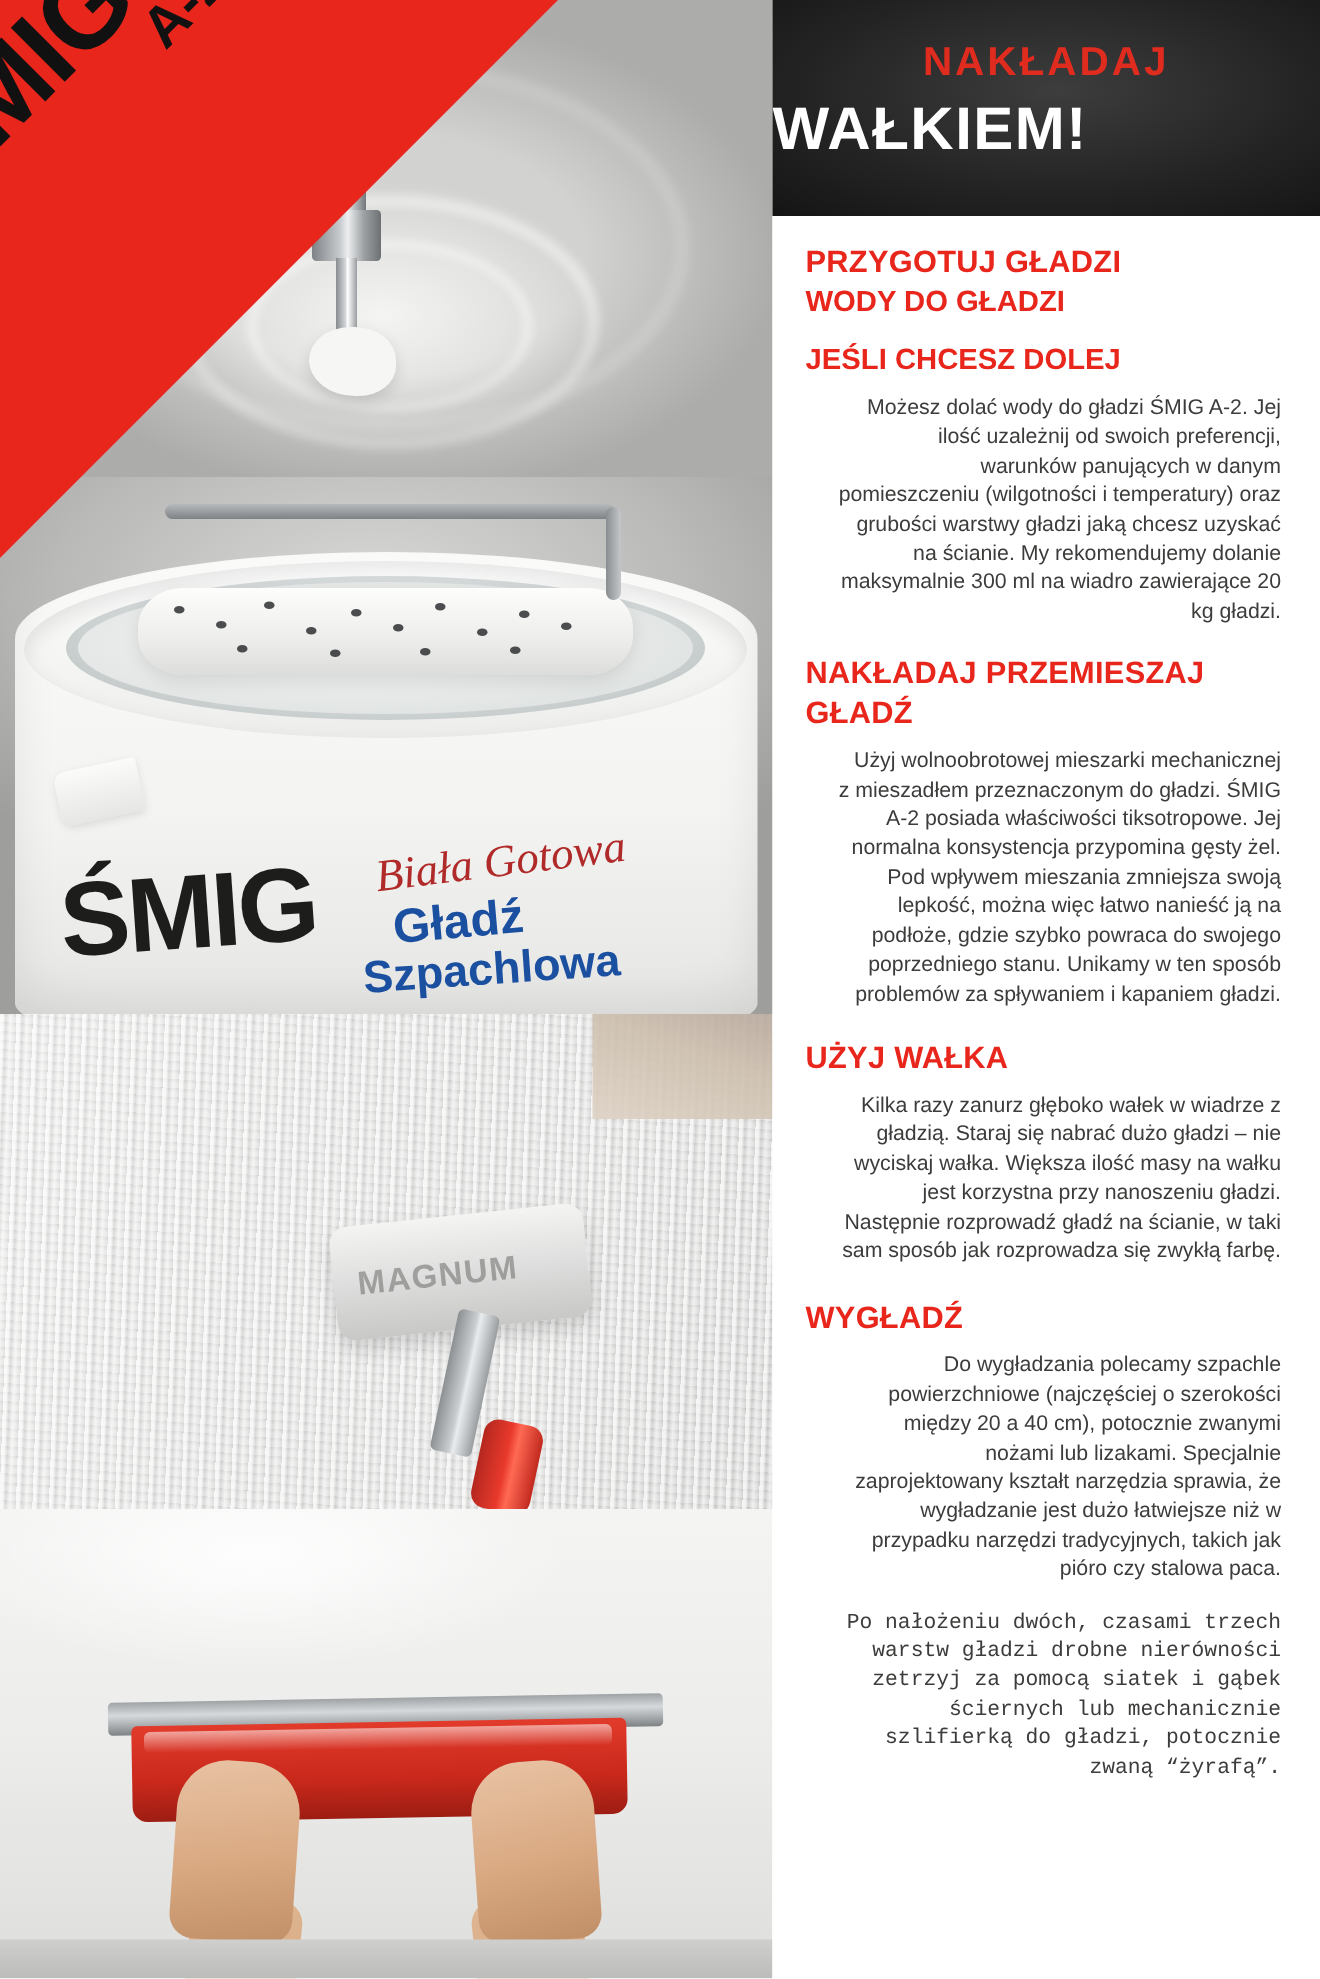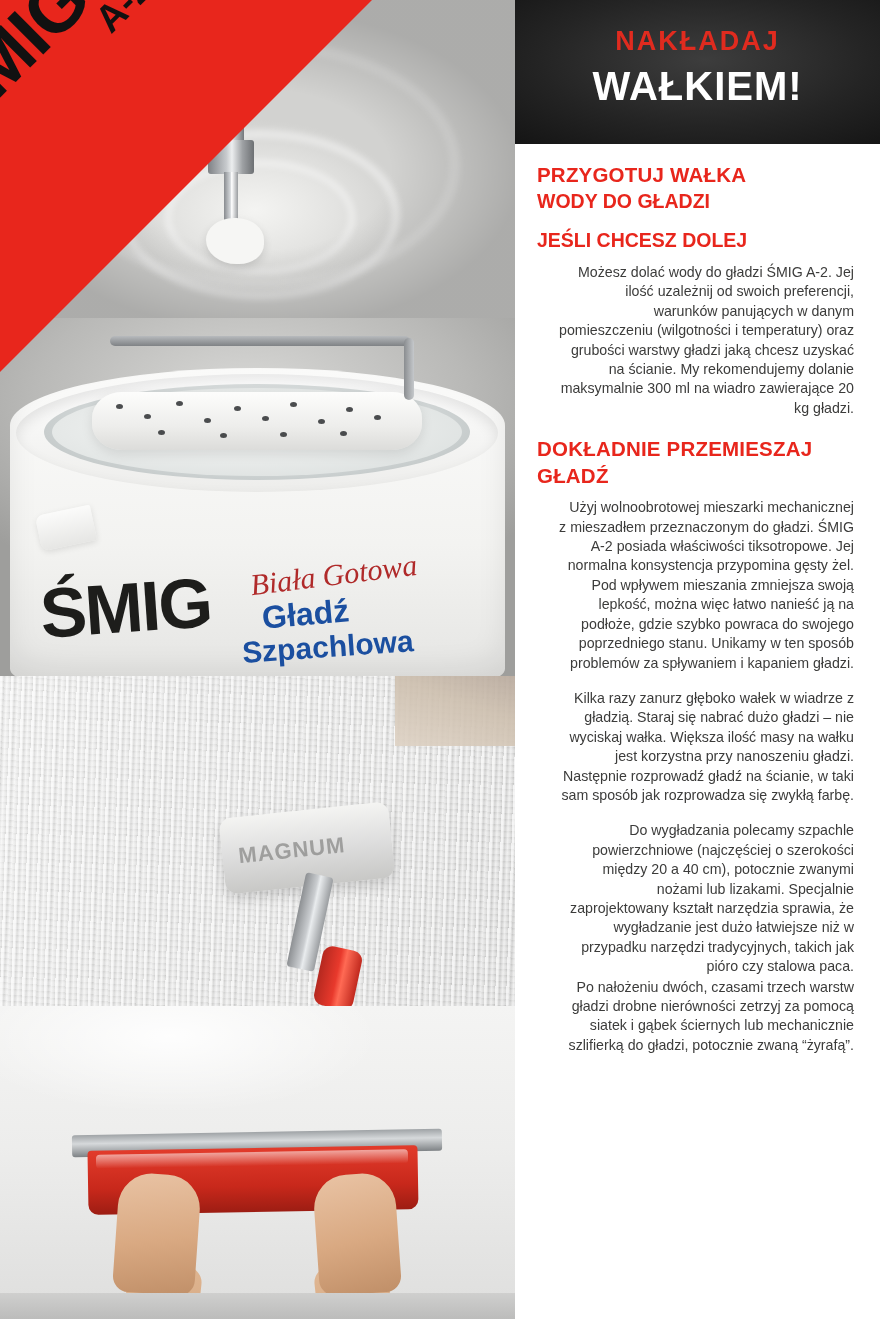--- a/index.html
+++ b/index.html
@@ -354,21 +354,20 @@
     left: 0; top: 26px; width: 365px;
     text-align: center;
     color: #e02b1f;
     font-weight: bold;
     font-size: 27px;
     letter-spacing: 2px;
   }
   .dh-line2 {
     position: absolute;
     left: 0; top: 64px; width: 365px;
-    text-align: center;
     color: #ffffff;
     font-weight: bold;
     font-size: 40px;
     letter-spacing: 1px;
   }
 
   
   .right-col {
     position: absolute;
     left: 515px; top: 144px;
@@ -485,35 +484,37 @@
   </div>
 
   <div class="dark-header">
     <div class="dh-line1">NAKŁADAJ</div>
     <div class="dh-line2">WAŁKIEM!</div>
   </div>
 
   <div class="right-col">
 
     <div class="sec-block">
-      <h2 class="sec">PRZYGOTUJ WAŁKA</h2>
+      <h2 class="sec">PRZYGOTUJ GŁADZI</h2>
       <h3 class="sub" style="margin-top:0;">WODY DO GŁADZI</h3>
       <h3 class="sub">JEŚLI CHCESZ DOLEJ</h3>
       <p class="body">Możesz dolać wody do gładzi ŚMIG A-2. Jej ilość uzależnij od swoich preferencji, warunków panujących w danym pomieszczeniu (wilgotności i temperatury) oraz grubości warstwy gładzi jaką chcesz uzyskać na ścianie. My rekomendujemy dolanie maksymalnie 300 ml na wiadro zawierające 20 kg gładzi.</p>
     </div>
 
     <div class="sec-block">
-      <h2 class="sec" style="margin-top:18px;">DOKŁADNIE PRZEMIESZAJ</h2>
+      <h2 class="sec" style="margin-top:18px;">NAKŁADAJ PRZEMIESZAJ</h2>
       <h2 class="sec">GŁADŹ</h2>
       <p class="body">Użyj wolnoobrotowej mieszarki mechanicznej z mieszadłem przeznaczonym do gładzi. ŚMIG A-2 posiada właściwości tiksotropowe. Jej normalna konsystencja przypomina gęsty żel. Pod wpływem mieszania zmniejsza swoją lepkość, można więc łatwo nanieść ją na podłoże, gdzie szybko powraca do swojego poprzedniego stanu. Unikamy w ten sposób problemów za spływaniem i kapaniem gładzi.</p>
     </div>
 
     <div class="sec-block">
+      <h2 class="sec" style="margin-top:20px;">UŻYJ WAŁKA</h2>
       <p class="body">Kilka razy zanurz głęboko wałek w wiadrze z gładzią. Staraj się nabrać dużo gładzi – nie wyciskaj wałka. Większa ilość masy na wałku jest korzystna przy nanoszeniu gładzi. Następnie rozprowadź gładź na ścianie, w taki sam sposób jak rozprowadza się zwykłą farbę.</p>
     </div>
 
     <div class="sec-block">
+      <h2 class="sec" style="margin-top:22px;">WYGŁADŹ</h2>
       <p class="body">Do wygładzania polecamy szpachle powierzchniowe (najczęściej o szerokości między 20 a 40 cm), potocznie zwanymi nożami lub lizakami. Specjalnie zaprojektowany kształt narzędzia sprawia, że wygładzanie jest dużo łatwiejsze niż w przypadku narzędzi tradycyjnych, takich jak pióro czy stalowa paca.</p>
-      <p class="body" style="margin-top:1px;">Po nałożeniu dwóch, czasami trzech warstw gładzi drobne nierówności zetrzyj za pomocą siatek i gąbek ściernych lub mechanicznie szlifierką do gładzi, potocznie zwaną “żyrafą”.</p>
+      <p class="body" style="margin-top:16px;font-family:Liberation Mono, monospace;">Po nałożeniu dwóch, czasami trzech warstw gładzi drobne nierówności zetrzyj za pomocą siatek i gąbek ściernych lub mechanicznie szlifierką do gładzi, potocznie zwaną “żyrafą”.</p>
     </div>
 
   </div>
 </div>
 
 </body></html>

